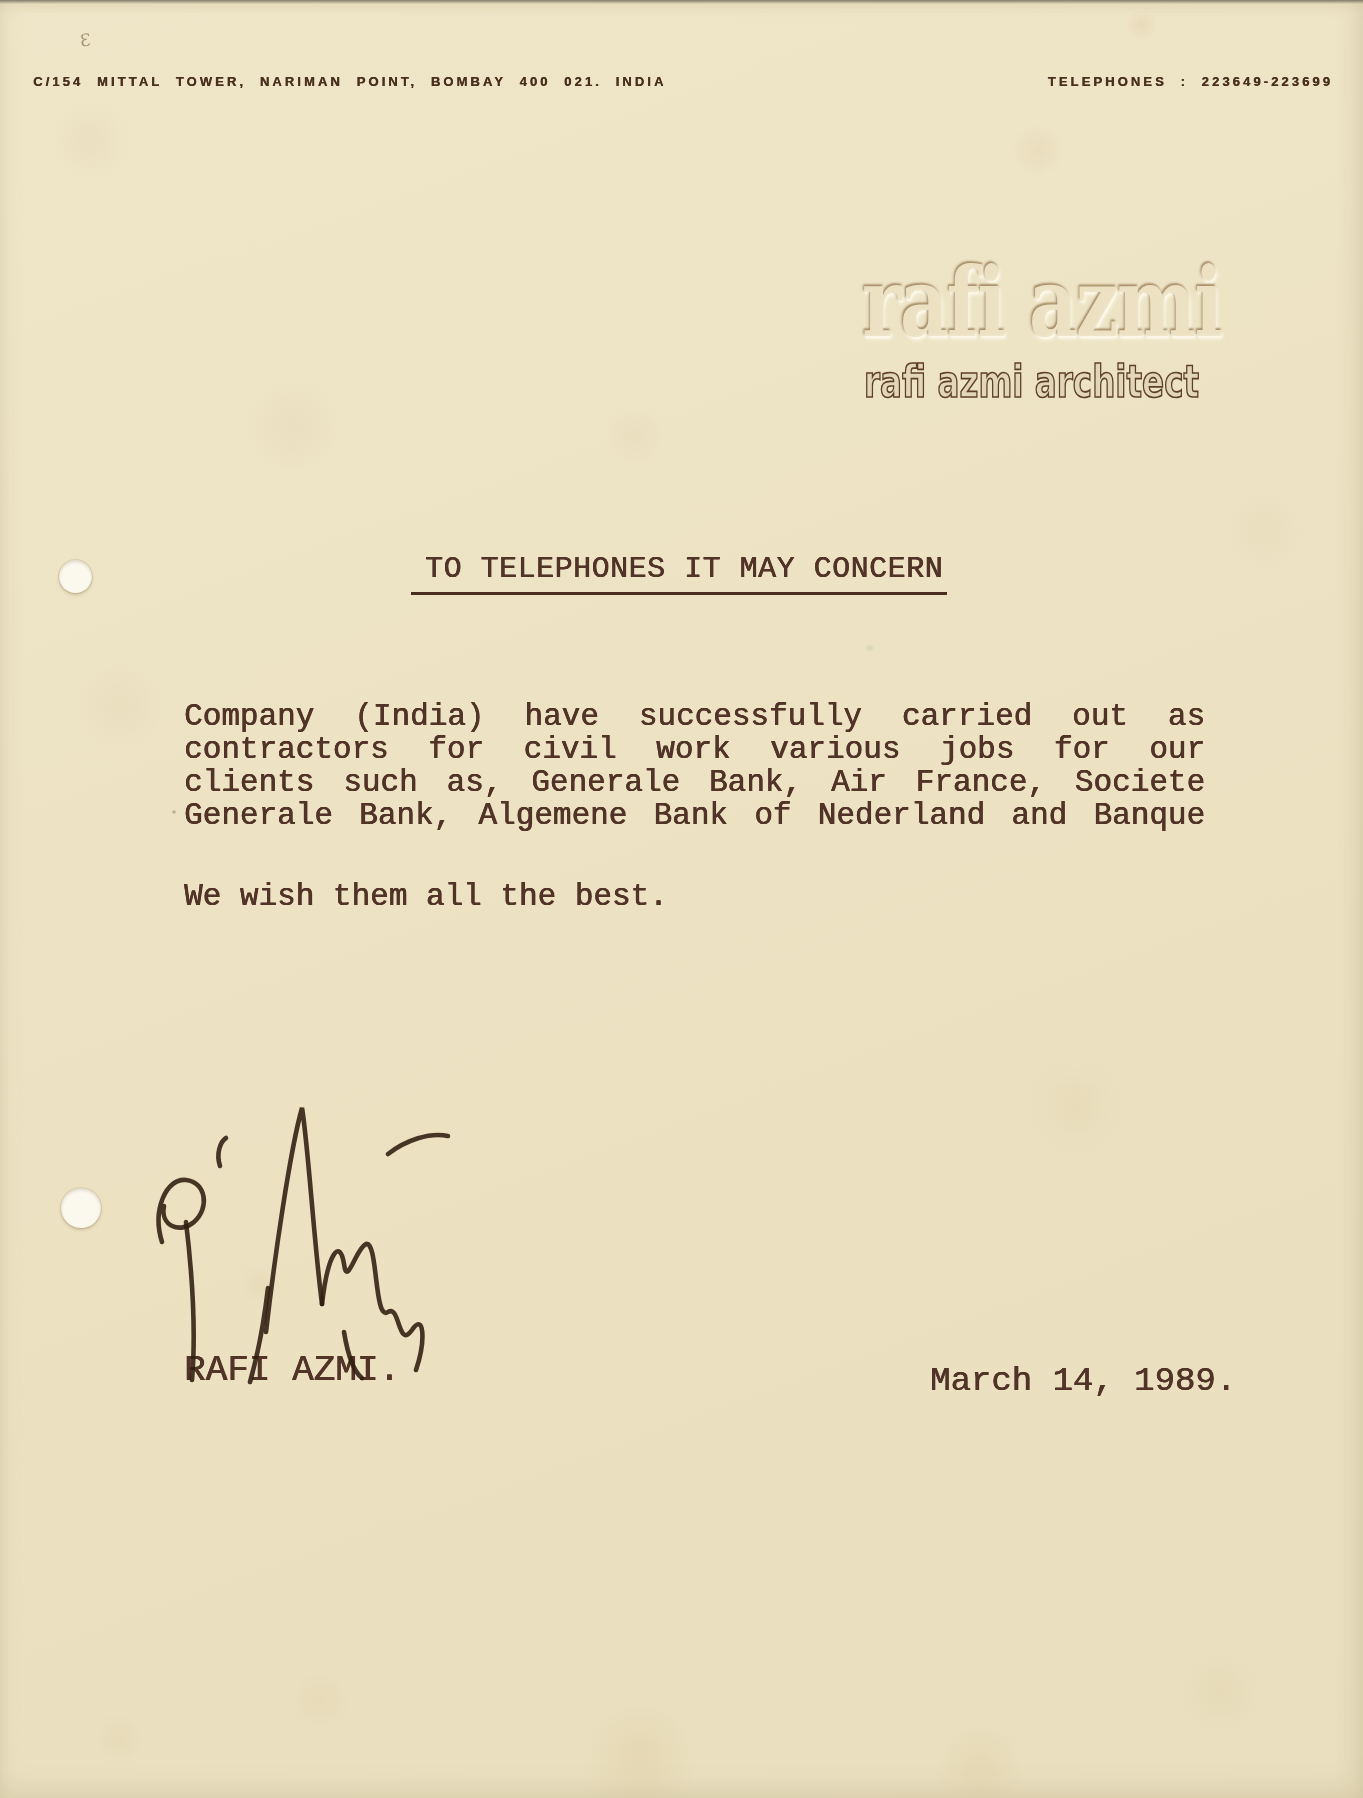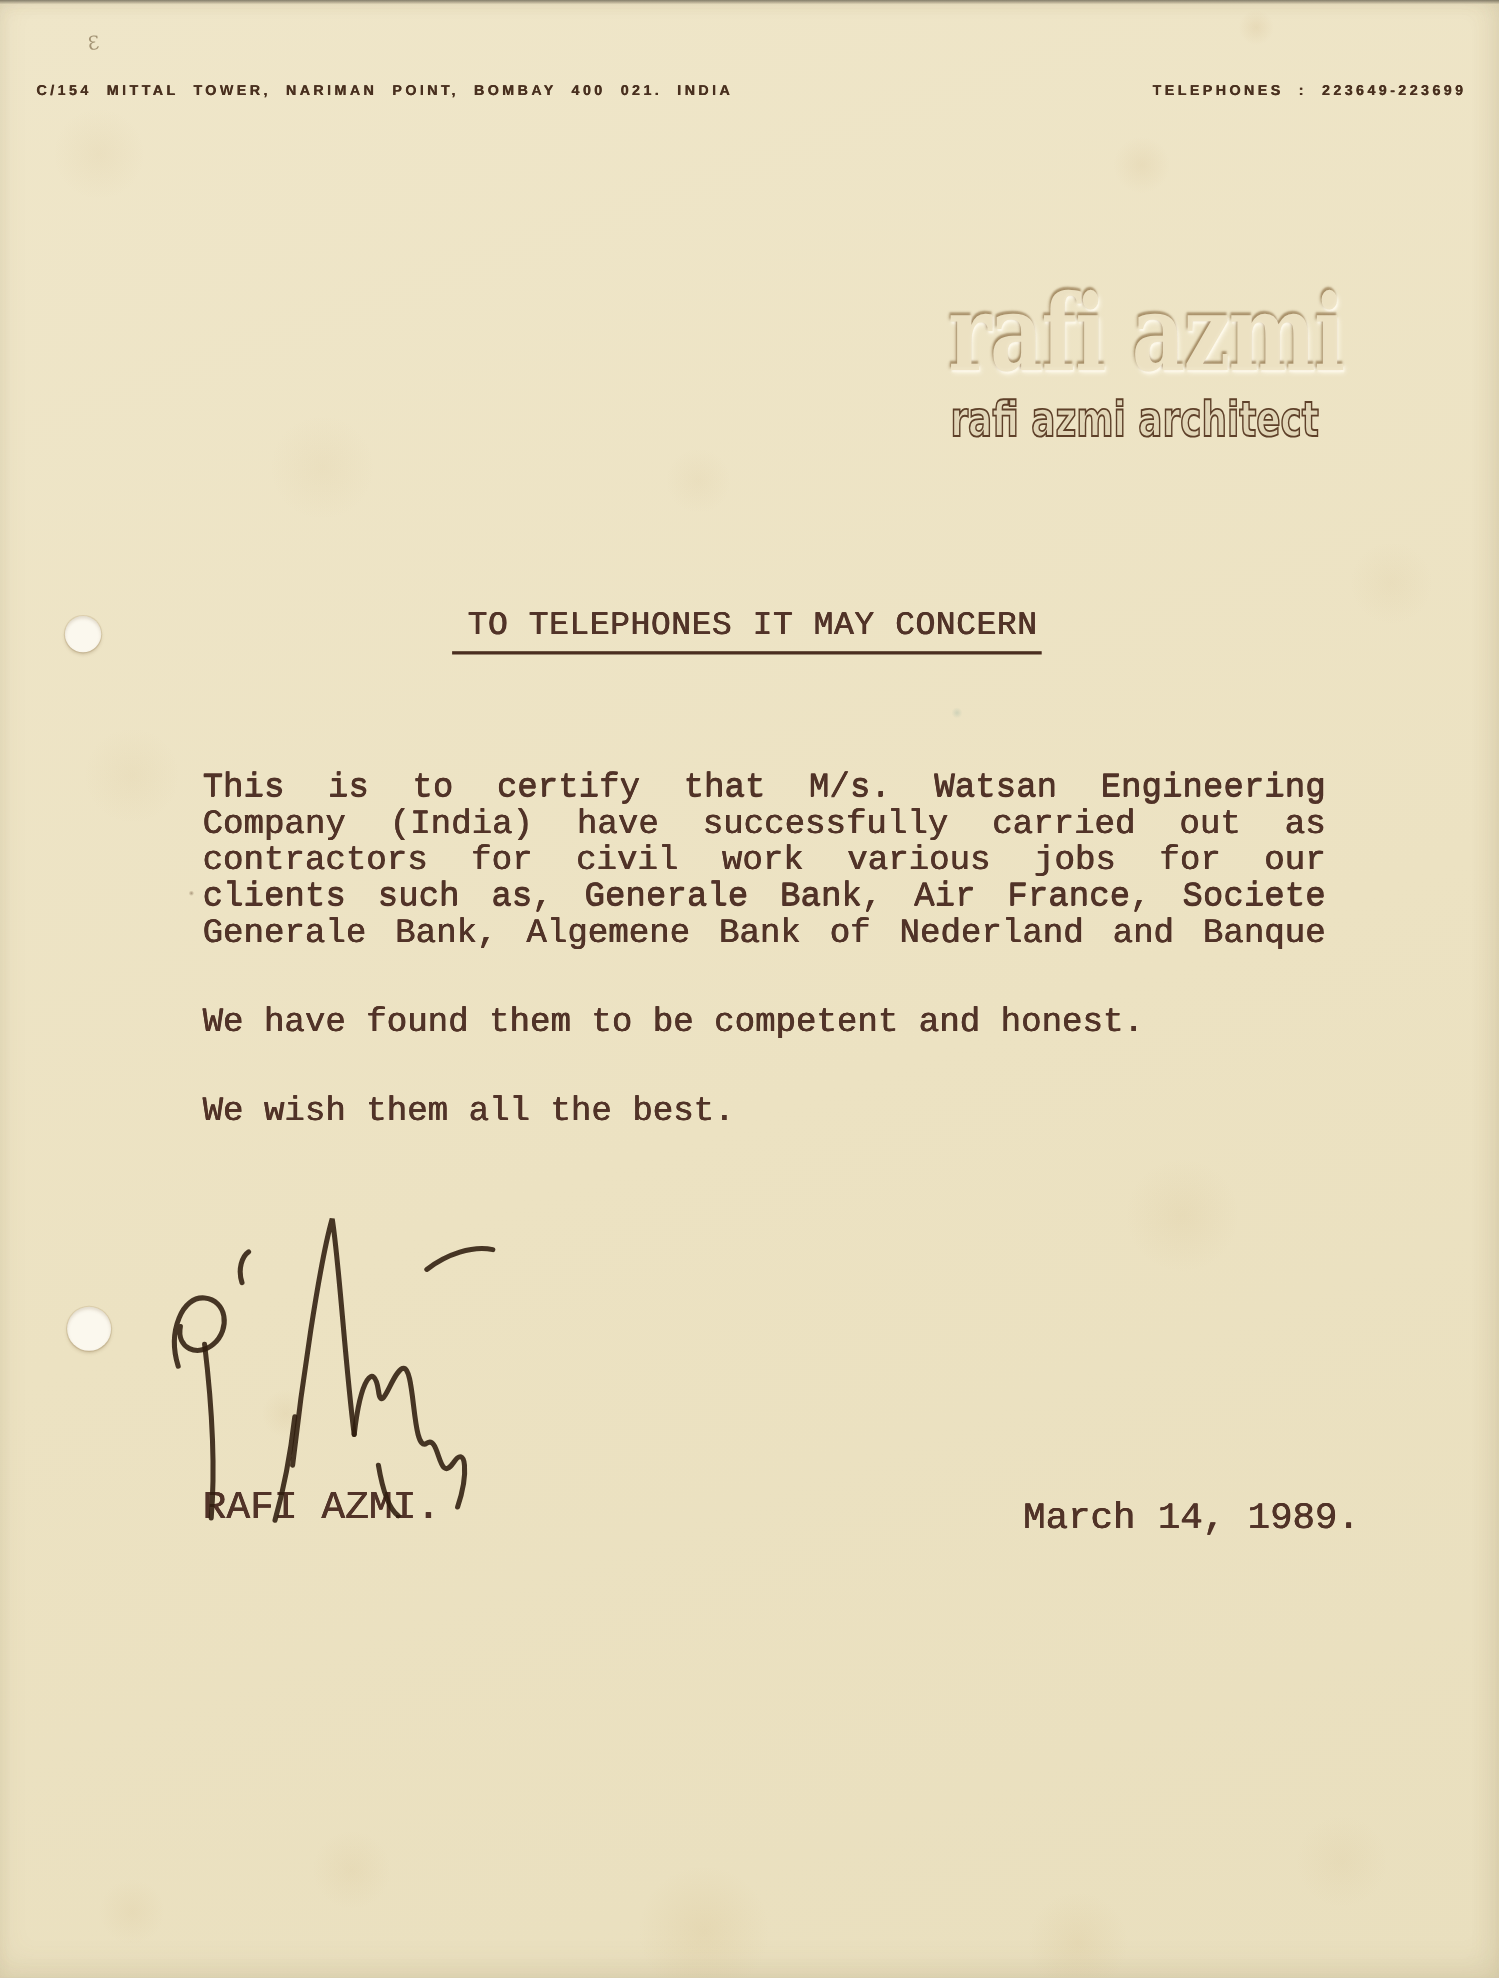--- a/index.html
+++ b/index.html
@@ -80,28 +80,24 @@
   <div class="logo-embossed">rafi azmi</div>
   <div class="logo-outline">rafi azmi architect</div>
 
   <div class="hole h1"></div>
   <div class="hole h2"></div>
 
   <div class="letter-title tw">TO TELEPHONES IT MAY CONCERN</div>
 
   <div class="body-block tw">
     <div class="para">
-        <div class="tline just">This is to certify that M/s. Watsan Engineering</div>
         <div class="tline just">Company (India) have successfully carried out as</div>
         <div class="tline just">contractors for civil work various jobs for our</div>
         <div class="tline just">clients such as, Generale Bank, Air France, Societe</div>
         <div class="tline just">Generale Bank, Algemene Bank of Nederland and Banque</div>
-      </div>
-    <div class="para">
-        <div class="tline">We have found them to be competent and honest.</div>
       </div>
     <div class="para">
         <div class="tline">We wish them all the best.</div>
       </div>
   </div>
 
   <div class="signer-name tw">RAFI AZMI.</div>
   <div class="letter-date tw">March 14, 1989.</div>
 
   <svg class="signature" viewBox="0 0 330 295">

